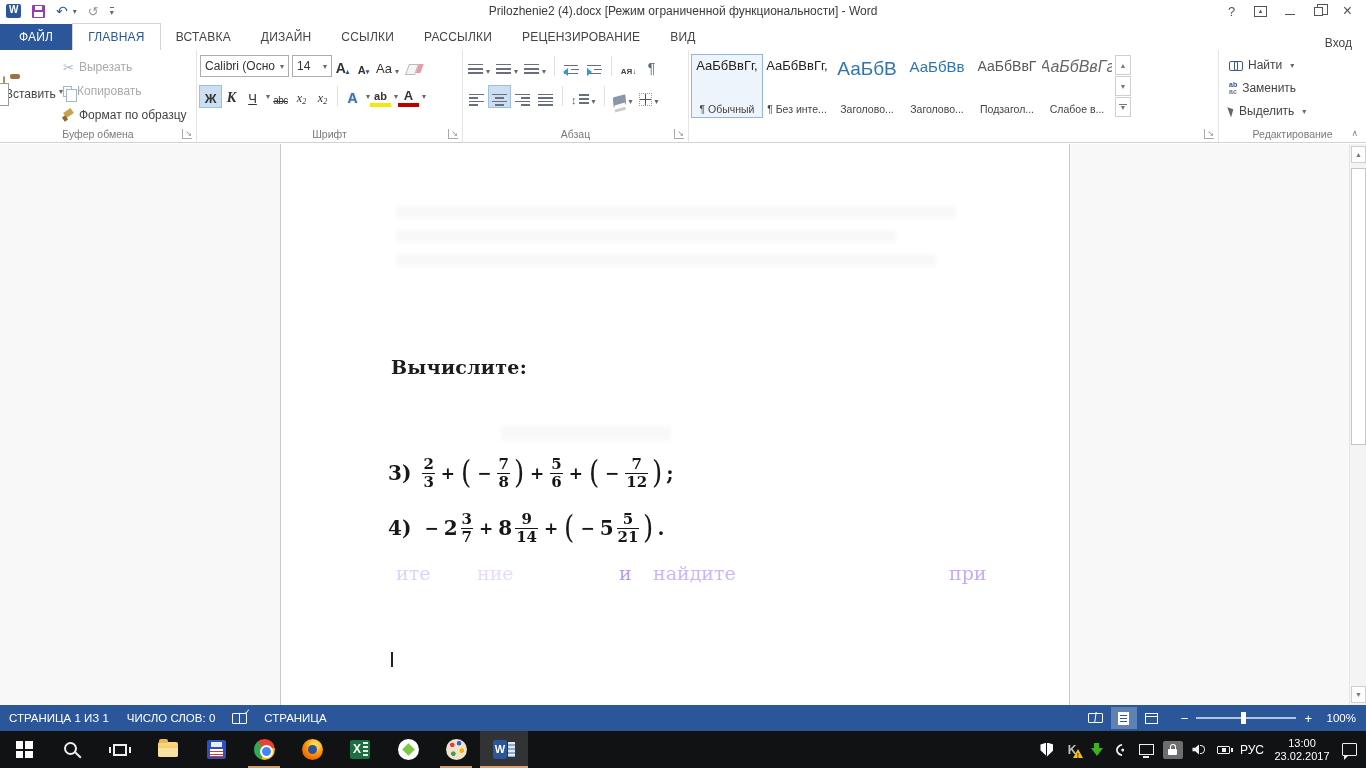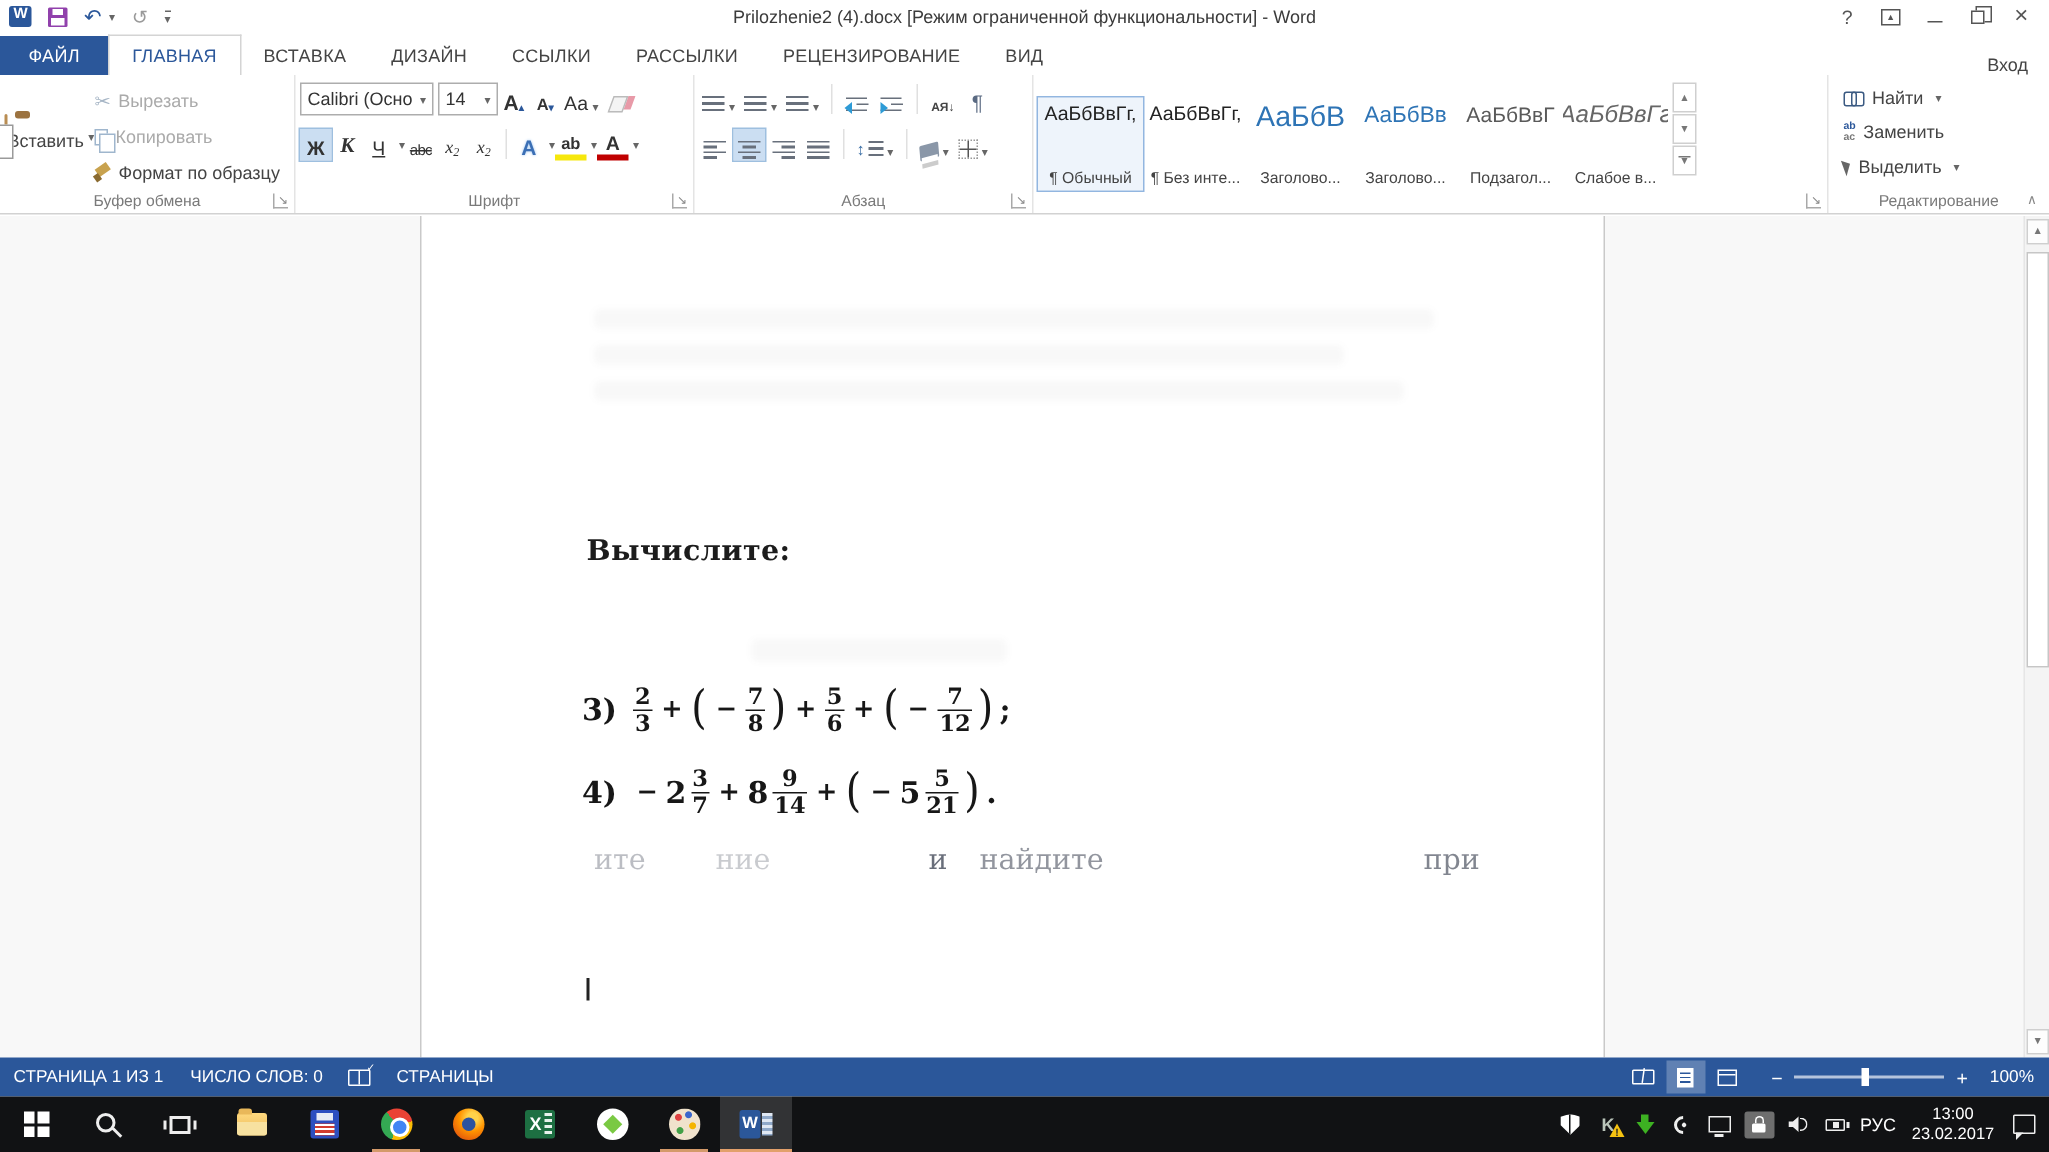--- a/index.html
+++ b/index.html
@@ -104,21 +104,21 @@
   .ic-spacing{display:flex;align-items:center;gap:2px}
   .ic-spacing .ud{color:#3a6ea5;font-size:11px}
   .ic-bucket{width:13px;height:10px;background:#8a97a8;transform:rotate(-15deg) skewX(-10deg);border-radius:1px;position:relative;margin-top:2px}
   .ic-bucket::after{content:"";position:absolute;bottom:-5px;left:1px;right:1px;height:4px;background:#fff;border-bottom:3px solid #ccc}
   .ic-borders{width:13px;height:13px;border:1px dotted #999;position:relative}
   .ic-borders::before{content:"";position:absolute;left:0;right:0;top:5px;height:1px;background:#555}
   .ic-borders::after{content:"";position:absolute;top:0;bottom:0;left:5px;width:1px;background:#555}
 
   
   .g-styles{width:530px;display:flex}
-  .sgallery{display:flex;margin-top:12px}
+  .sgallery{display:flex;margin-top:2px}
   .scell{width:70px;height:62px;padding:3px 2px 2px;display:flex;flex-direction:column;justify-content:space-between;align-items:center;overflow:hidden}
   .scell-sel{outline:1px solid #92b6e0;background:#eef4fb}
   .sname{font-size:10.5px;color:#444;white-space:nowrap}
   .smp{white-space:nowrap}
   .smp-normal{font-size:13px;color:#222}
   .smp-h1{font-size:19px;color:#2e74b5}
   .smp-h2{font-size:15px;color:#2e74b5}
   .smp-title{font-size:26px;color:#1a1a1a;font-family:"Liberation Serif",serif}
   .smp-sub{font-size:14px;color:#595959}
   .smp-subtle{font-size:16px;color:#666;font-style:italic}
@@ -144,21 +144,21 @@
   .smudge{position:absolute;background:rgba(80,80,75,.04);filter:blur(2px);border-radius:4px}
   .doc-heading{position:absolute;font-family:"DejaVu Serif",serif;font-weight:bold;font-size:19px;color:#1c1c1c;letter-spacing:.3px}
   .math-line{position:absolute;display:flex;align-items:center;font-family:"DejaVu Serif",serif;font-weight:bold;color:#171717}
   .mlabel{font-size:20px;margin-right:9px}
   .frac{display:inline-flex;flex-direction:column;align-items:center;font-size:15px;line-height:1.08;margin:0 2px}
   .frac .den{border-top:1.6px solid #171717;padding:0 1px}
   .mop{font-size:17px;margin:0 4px}
   .mwhole{font-size:20px;margin:0 1px}
   .paren{font-size:31px;font-weight:normal;line-height:.9;transform:scaleX(.85);margin:0 1px}
   .mtail{font-size:20px;margin-left:2px}
-  .ghost{position:absolute;font-family:"DejaVu Serif",serif;font-size:19px;color:#0f172a;filter:blur(.4px);white-space:nowrap}
+  .ghost{position:absolute;font-family:"DejaVu Serif",serif;font-size:19px;color:#8b5cf6;filter:blur(.4px);white-space:nowrap}
   .caret-cursor{position:absolute;width:1.5px;height:15px;background:#222}
 
   
   .vscroll{position:absolute;right:0;top:0;width:17px;height:561px;background:#f4f4f4;border-left:1px solid #e6e6e6}
   .vs-btn{position:absolute;left:1px;width:15px;height:17px;background:#fdfdfd;border:1px solid #cfcfcf;
     display:flex;align-items:center;justify-content:center;font-size:7px;color:#777}
   .vs-thumb{position:absolute;left:1px;width:15px;background:#fff;border:1px solid #c6c6c6}
 
   
   .statusbar{position:absolute;top:705px;left:0;width:1366px;height:26px;background:#2b579a;color:#fff;
@@ -606,21 +606,21 @@
     <span class="vs-btn" style="top:2px">▲</span>
     <div class="vs-thumb" style="top:24px;height:277px"></div>
     <span class="vs-btn" style="bottom:2px">▼</span>
   </div>
 </div>
 
 <div class="statusbar">
   <span class="sb-item">СТРАНИЦА 1 ИЗ 1</span>
   <span class="sb-item">ЧИСЛО СЛОВ: 0</span>
   <span class="ic-book"></span>
-  <span class="sb-item">СТРАНИЦЫ</span>
+  <span class="sb-item">СТРАНИЦА</span>
   <div class="sb-right">
     <span class="viewbtn">
         <span class="ic-readmode"></span>
       </span>
     <span class="viewbtn viewbtn-active">
         <span class="ic-printlay"></span>
       </span>
     <span class="viewbtn">
         <span class="ic-weblay"></span>
       </span>

